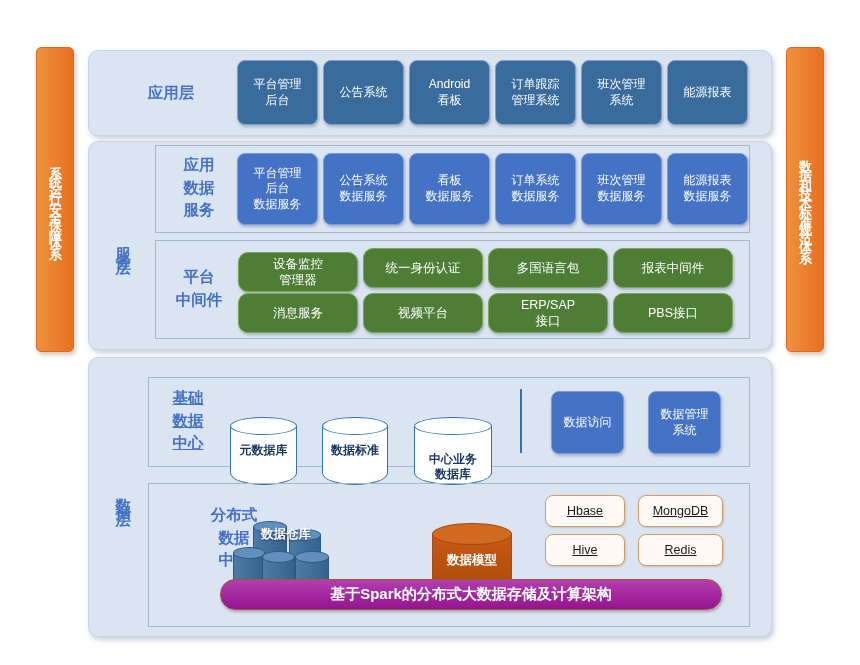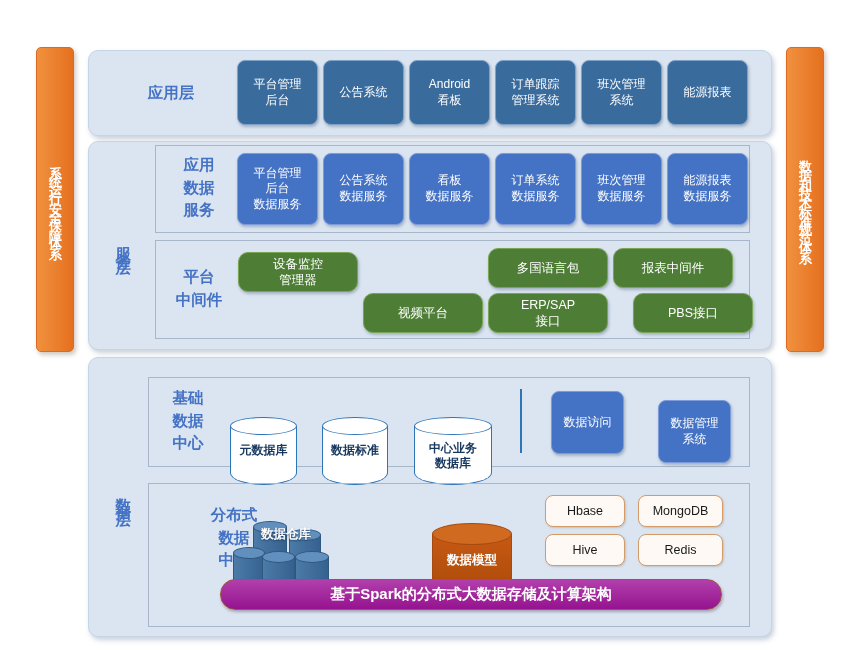--- a/index.html
+++ b/index.html
@@ -45,21 +45,21 @@
   .box{
     position:absolute;color:#ffffff;font-size:12px;line-height:1.3;
     display:flex;align-items:center;justify-content:center;text-align:center;
     box-shadow:1px 2px 3px rgba(60,80,110,0.35);
   }
   .steel{background:#3A6B9D;border:1.5px solid #7FA3C8;border-radius:8px;}
   .royal{background:#4472C4;border:1.5px solid #7D9BD8;border-radius:8px;}
   .green{background:#4E7D36;border:1.5px solid #7AA554;border-radius:10px;font-size:12.5px;}
   .dbbox{
     background:#FEF9F4;border:1.2px solid #D49B6A;border-radius:8px;
-    color:#1a1a1a;font-size:12.5px;box-shadow:1px 1px 2px rgba(120,100,80,0.25);
+    color:#1a1a1a;font-size:12.5px;box-shadow:1px 1px 2px rgba(120,100,80,0.25);text-decoration:underline;
   }
 
   
   .cyl{position:absolute;margin-top:31px;}
   .cyl .top{position:absolute;left:0;right:0;top:0;height:18px;border-radius:50%;box-sizing:border-box;}
   .cyl .body{position:absolute;left:0;right:0;top:9px;bottom:0;border-radius:0 0 50% 50% / 0 0 12px 12px;box-sizing:border-box;}
   .cyl .lbl{position:absolute;left:-6px;right:-6px;text-align:center;font-size:12px;font-weight:600;line-height:1.25;}
 
   .white-cyl .top{background:#ffffff;border:1.6px solid #2E75B6;}
   .white-cyl .body{background:#ffffff;border:1.6px solid #2E75B6;border-top:none;}
@@ -141,56 +141,58 @@
   <div class="box royal pre" style="left:581px;top:153px;width:79px;height:70px;">班次管理
 数据服务</div>
   <div class="box royal pre" style="left:667px;top:153px;width:79px;height:70px;">能源报表
 数据服务</div>
 
   <div class="subpanel" style="left:155px;top:240px;width:593px;height:97px;"></div>
   <div class="abs center layer-label pre" style="left:162px;top:240px;width:74px;height:97px;">平台
 中间件</div>
   <div class="box green pre" style="left:238px;top:236px;width:118px;height:38px;margin-top:16px;">设备监控
 管理器</div>
+  <div class="box green pre" style="left:363px;top:248px;width:118px;height:38px;">统一身份认证</div>
   <div class="box green pre" style="left:488px;top:248px;width:118px;height:38px;">多国语言包</div>
   <div class="box green pre" style="left:613px;top:248px;width:118px;height:38px;">报表中间件</div>
+  <div class="box green pre" style="left:238px;top:293px;width:118px;height:38px;">消息服务</div>
   <div class="box green pre" style="left:363px;top:293px;width:118px;height:38px;">视频平台</div>
   <div class="box green pre" style="left:488px;top:293px;width:118px;height:38px;">ERP/SAP
 接口</div>
-  <div class="box green pre" style="left:633px;top:293px;width:118px;height:38px;">PBS接口</div>
+  <div class="box green pre" style="left:613px;top:293px;width:118px;height:38px;">PBS接口</div>
 
   <section class="panel" style="top:357px;height:278px;"></section>
   <div class="abs center layer-label vtext" style="left:100px;top:357px;width:46px;height:278px;letter-spacing:7px;">数据层</div>
 
   <div class="subpanel" style="left:148px;top:377px;width:600px;height:88px;"></div>
-  <div class="abs center layer-label pre" style="left:152px;top:377px;width:72px;height:88px;">基础
+  <div class="abs center layer-label pre" style="left:152px;top:377px;width:72px;height:88px;text-decoration:underline;">基础
 数据
 中心</div>
 
   <div class="cyl white-cyl" style="left:230px;top:386px;width:67px;height:68px;">
     <div class="body"></div>
       <div class="top"></div>
     <div class="lbl pre">元数据库</div>
   </div>
   <div class="cyl white-cyl" style="left:322px;top:386px;width:66px;height:68px;">
     <div class="body"></div>
       <div class="top"></div>
     <div class="lbl pre">数据标准</div>
   </div>
   <div class="cyl white-cyl" style="left:414px;top:386px;width:78px;height:68px;">
     <div class="body"></div>
       <div class="top"></div>
-    <div class="lbl pre" style="top:24px;text-align:center;">中心业务
+    <div class="lbl pre" style="top:35px;text-align:center;">中心业务
 数据库</div>
   </div>
 
   <div class="divider" style="left:520px;top:389px;height:64px;"></div>
 
   <div class="box royal pre" style="left:551px;top:391px;width:71px;height:61px;">数据访问</div>
-  <div class="box royal pre" style="left:648px;top:400px;width:71px;height:61px;margin-left:10px;">数据管理
+  <div class="box royal pre" style="left:648px;top:391px;width:71px;height:61px;">数据管理
 系统</div>
 
   <div class="subpanel" style="left:148px;top:483px;width:600px;height:142px;"></div>
   <div class="abs center layer-label pre" style="left:190px;top:483px;width:88px;height:110px;">分布式
 数据
 中心</div>
 
   <div class="abs" style="left:233px;top:490px;width:102px;height:88px;">
     <div class="cyl blue-cyl" style="left:20px;top:0;width:34px;height:62px;">
         <div class="body"></div>

